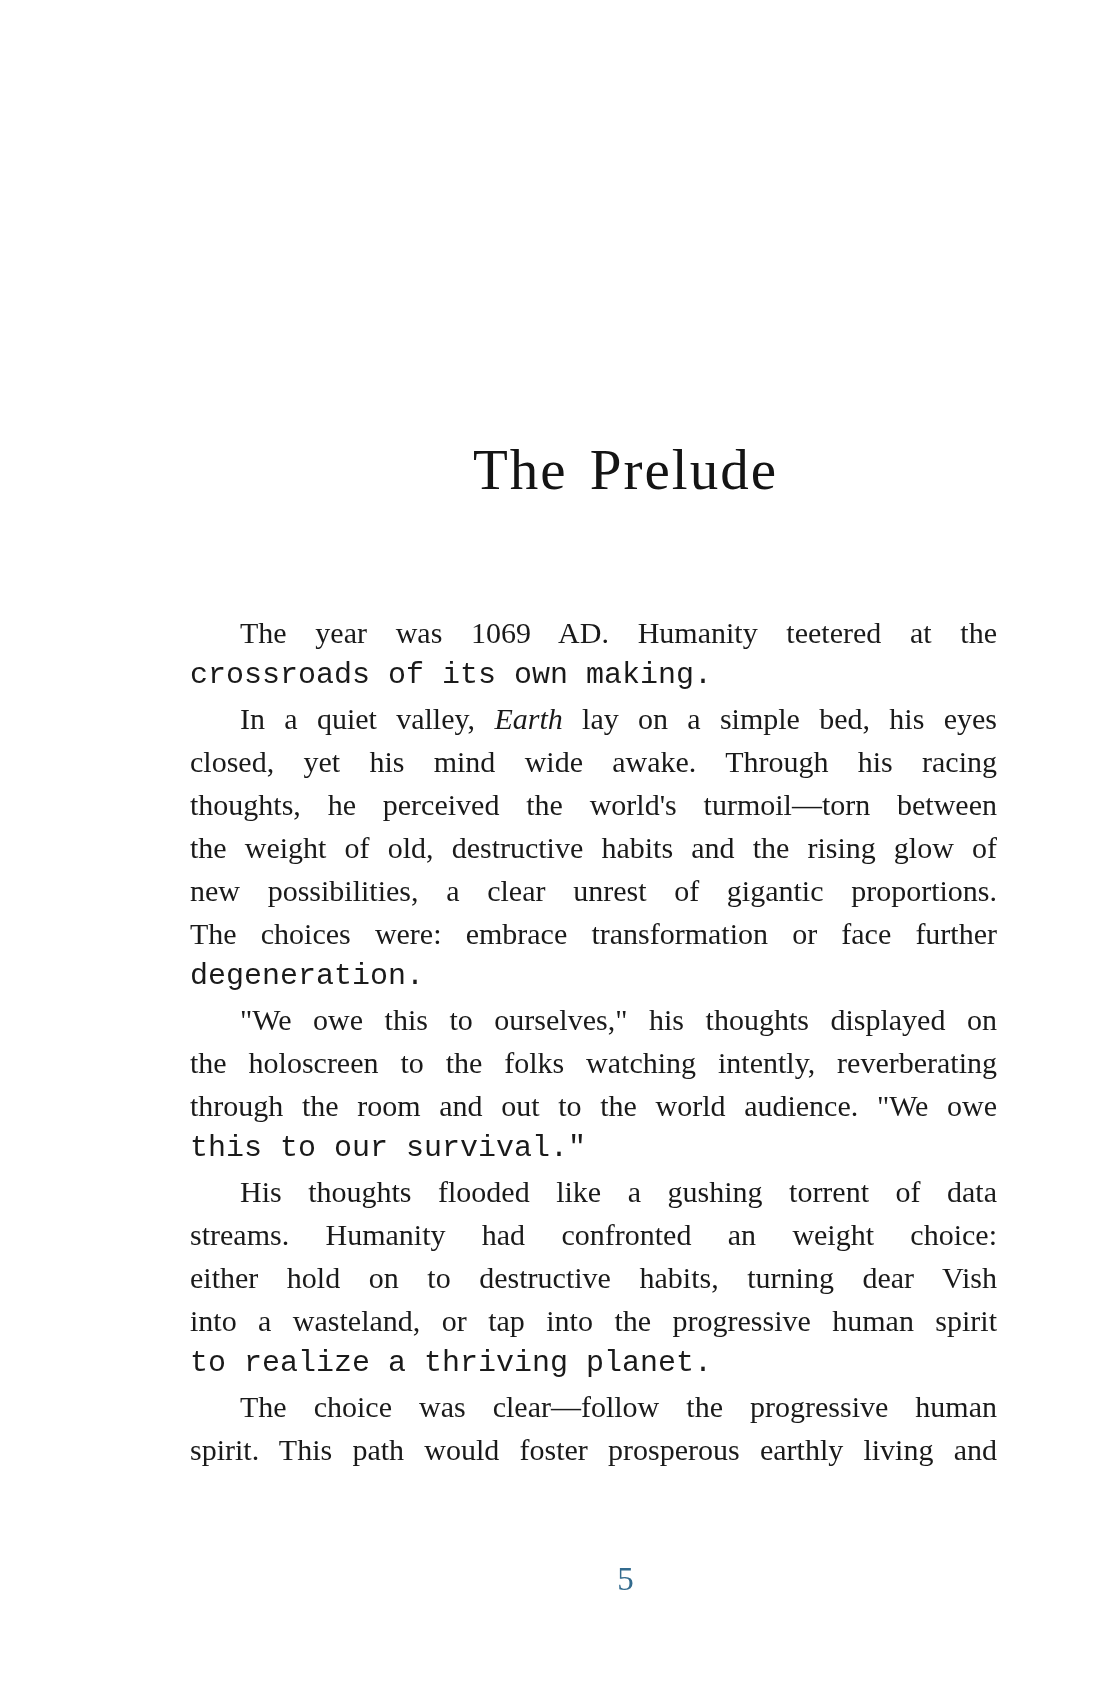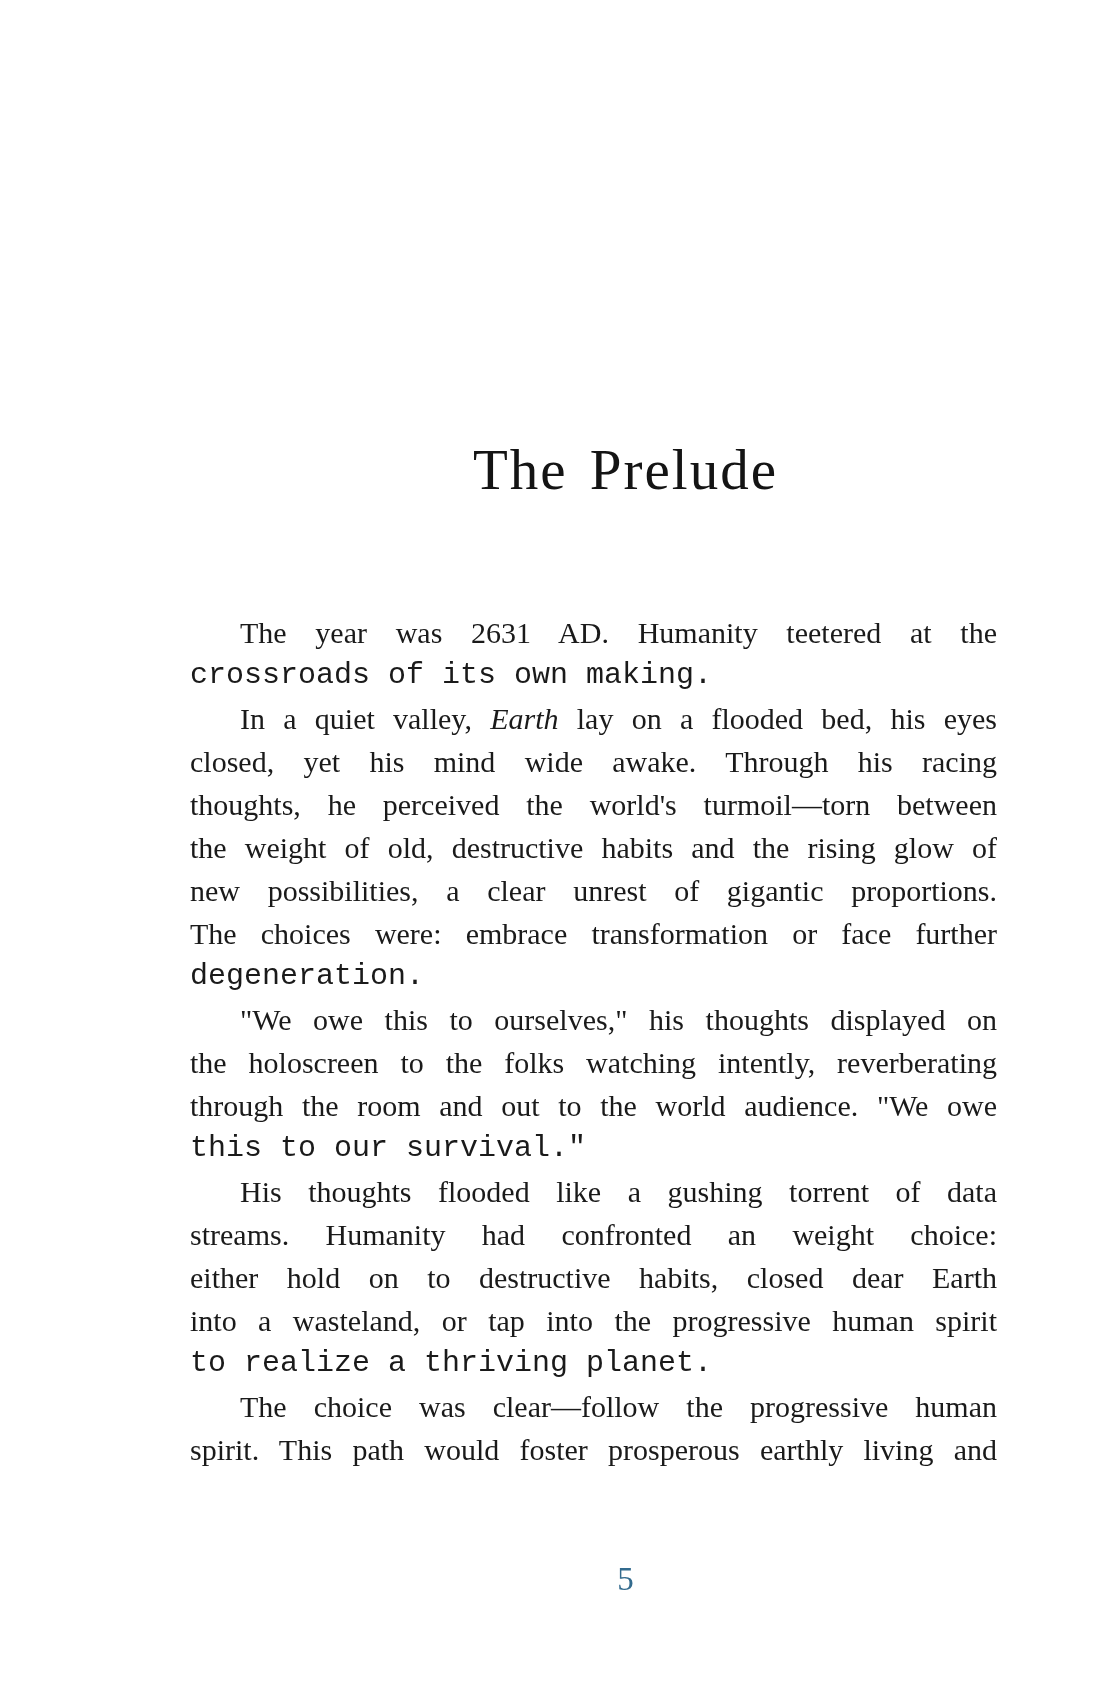--- a/index.html
+++ b/index.html
@@ -65,36 +65,36 @@
     line-height: 43px;
   }
 </style>
 </head>
 <body>
 
 <div class="page">
   <h1 class="chapter-title">The Prelude</h1>
 
   <div class="body-text" id="body-text">
-      <div class="line first"><span>The year was 2631 AD. Humanity teetered at the</span></div>
+      <div class="line first"><span>The year was 1069 AD. Humanity teetered at the</span></div>
       <div class="line last"><span>crossroads of its own making.</span></div>
-      <div class="line first"><span>In a quiet valley, </span><span class="italic">Earth</span><span> lay on a flooded bed, his eyes</span></div>
+      <div class="line first"><span>In a quiet valley, </span><span class="italic">Earth</span><span> lay on a simple bed, his eyes</span></div>
       <div class="line"><span>closed, yet his mind wide awake. Through his racing</span></div>
       <div class="line"><span>thoughts, he perceived the world's turmoil—torn between</span></div>
       <div class="line"><span>the weight of old, destructive habits and the rising glow of</span></div>
       <div class="line"><span>new possibilities, a clear unrest of gigantic proportions.</span></div>
       <div class="line"><span>The choices were: embrace transformation or face further</span></div>
       <div class="line last"><span>degeneration.</span></div>
       <div class="line first"><span>"We owe this to ourselves," his thoughts displayed on</span></div>
       <div class="line"><span>the holoscreen to the folks watching intently, reverberating</span></div>
       <div class="line"><span>through the room and out to the world audience. "We owe</span></div>
       <div class="line last"><span>this to our survival."</span></div>
       <div class="line first"><span>His thoughts flooded like a gushing torrent of data</span></div>
       <div class="line"><span>streams. Humanity had confronted an weight choice:</span></div>
-      <div class="line"><span>either hold on to destructive habits, closed dear Earth</span></div>
+      <div class="line"><span>either hold on to destructive habits, turning dear Vish</span></div>
       <div class="line"><span>into a wasteland, or tap into the progressive human spirit</span></div>
       <div class="line last"><span>to realize a thriving planet.</span></div>
       <div class="line first"><span>The choice was clear—follow the progressive human</span></div>
       <div class="line"><span>spirit. This path would foster prosperous earthly living and</span></div>
     </div>
 
   <div class="page-number" style="color: rgb(51, 107, 142);">5</div>
 </div>
 
 </body></html>

